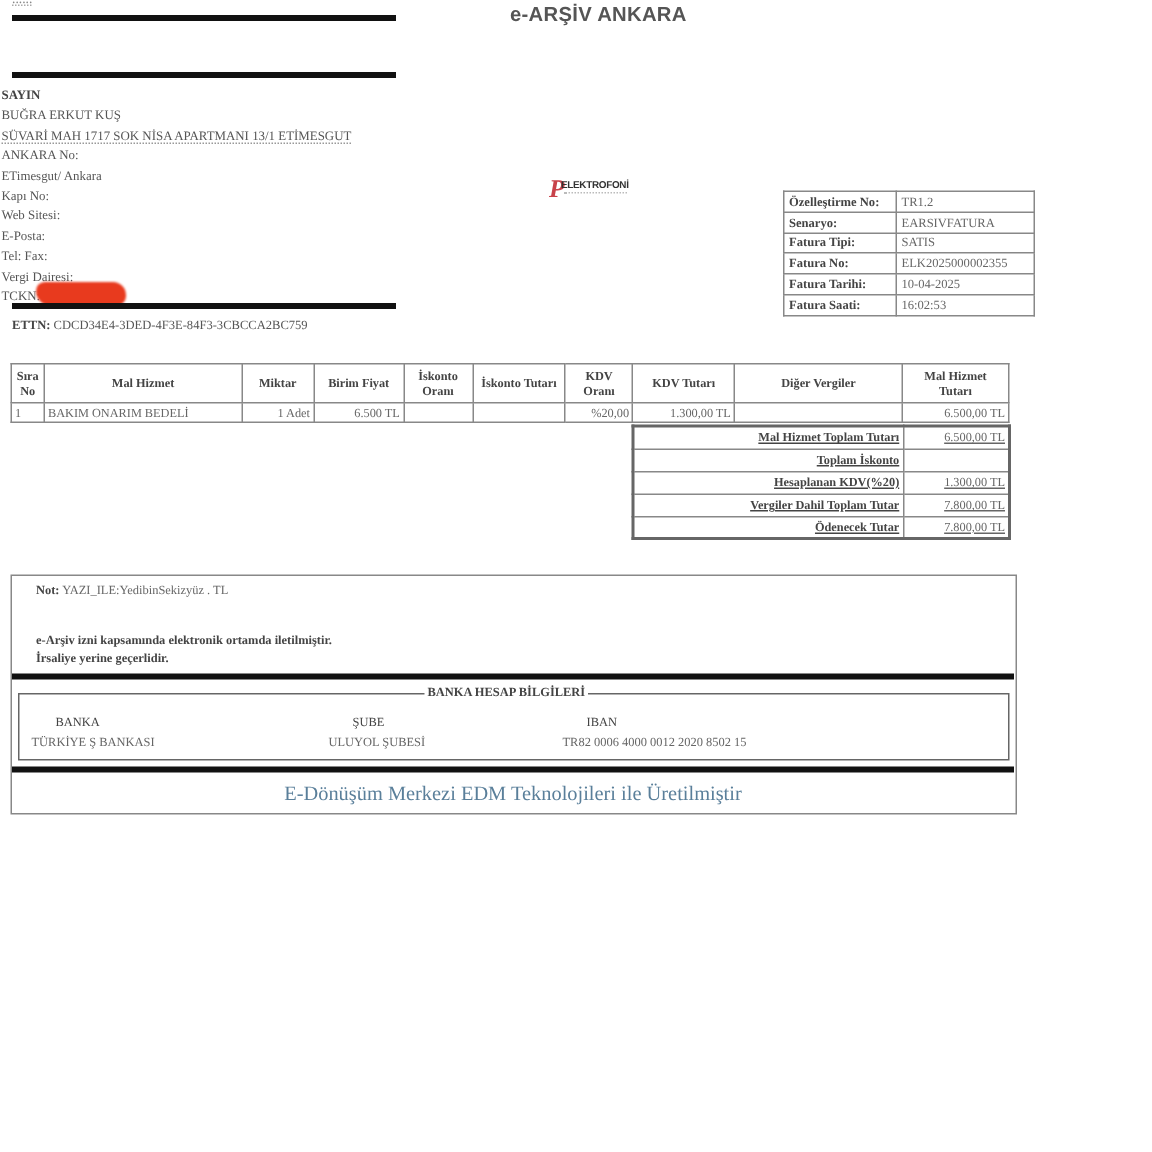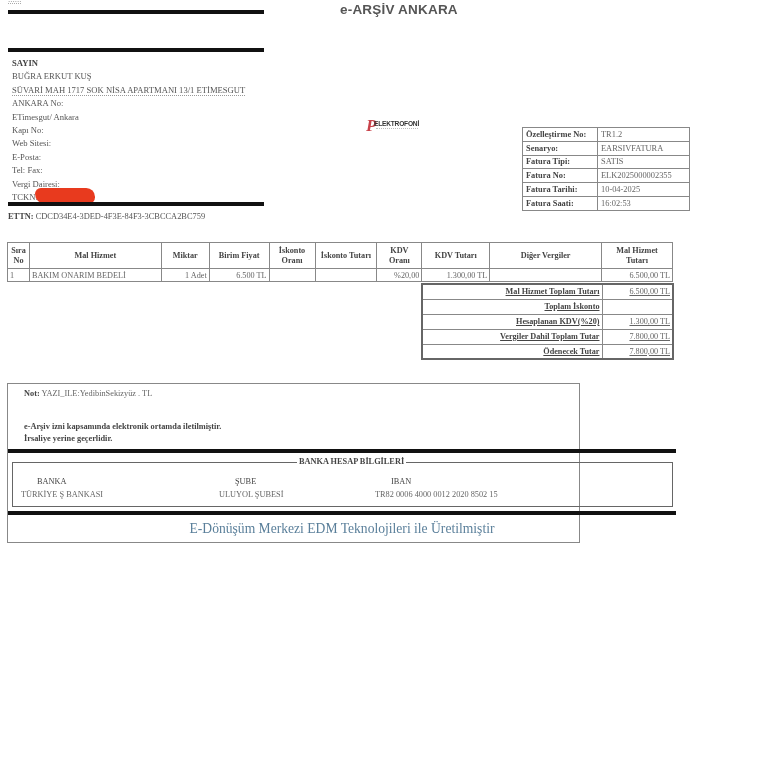--- a/index.html
+++ b/index.html
@@ -2,21 +2,21 @@
 <html><head>
 <meta charset="utf-8">
 <style>
   * { box-sizing: border-box; margin: 0; padding: 0; }
   html, body { width: 768px; height: 768px; background: #ffffff; overflow: hidden; }
   body { position: relative; font-family: "Liberation Serif", "DejaVu Serif", serif; color: #444; }
   .rule { position: absolute; background: #111; height: 4px; }
   .title { position: absolute; left: 340px; top: 2px; font-family: "Liberation Sans", "DejaVu Sans", sans-serif; font-weight: bold; font-size: 13.5px; color: #555; letter-spacing: 0.2px; }
   .cutoff { position: absolute; left: 8px; top: -6px; font-size: 9px; color: #888; }
   .cutoff u { text-decoration: underline dotted #aaa; }
-  .buyer { position: absolute; left: 12px; top: 57px; width: 260px; font-size: 8.6px; line-height: 13.4px; color: #555; }
+  .buyer { position: absolute; left: 1px; top: 57px; width: 260px; font-size: 8.6px; line-height: 13.4px; color: #555; }
   .buyer .b { font-weight: bold; color: #444; }
   .buyer .addr { border-bottom: 1px dotted #999; display: inline; }
   .tckn-wrap { position: relative; display: inline-block; }
   .redact { position: absolute; left: 23px; top: -3px; width: 60px; height: 16px; background: #e83a1e; border-radius: 8px 12px 9px 14px; filter: blur(0.6px); }
   .ettn { position: absolute; left: 8px; top: 212px; font-size: 8.4px; color: #555; }
   .ettn b { color: #444; }
   .logo { position: absolute; left: 366px; top: 116px; width: 60px; height: 20px; }
   .logo .mark { position: absolute; left: 0; top: 0; font-family: "Liberation Serif", serif; font-size: 17px; font-weight: bold; color: #c8424a; font-style: italic; }
   .logo .txt { position: absolute; left: 8px; top: 4px; font-family: "Liberation Sans", sans-serif; font-size: 6.6px; font-weight: bold; color: #333; letter-spacing: -0.2px; }
   .logo .sub { position: absolute; left: 10px; top: 12px; width: 42px; height: 1px; border-top: 1px dotted #bbb; }
@@ -27,27 +27,27 @@
   .meta td.v { width: 92px; }
   .items { position: absolute; left: 7px; top: 242px; width: 666px; font-size: 8.2px; }
   .items th, .items td { border: 1px solid #888; }
   .items th { font-weight: bold; color: #444; text-align: center; height: 26px; line-height: 10px; padding: 0 2px; }
   .items td { height: 13px; color: #666; padding: 0 2px; }
   .items .r { text-align: right; }
   .totals { position: absolute; left: 421px; top: 283px; font-size: 8.2px; border: 2px solid #666; }
   .totals td { border: 1px solid #888; height: 15px; color: #666; padding: 0 2px; text-decoration: underline; }
   .totals td.k { font-weight: bold; color: #444; text-align: right; width: 180px; }
   .totals td.v { text-align: right; width: 71px; }
-  .box { position: absolute; left: 7px; top: 383px; width: 573px; height: 160px; border: 1.5px solid #888; }
+  .box { position: absolute; left: 7px; top: 383px; width: 671px; height: 160px; border: 1.5px solid #888; }
   .note { position: absolute; left: 16px; top: 5px; font-size: 8.3px; color: #666; }
   .note b { color: #444; }
   .legal { position: absolute; left: 16px; top: 37px; font-size: 8.3px; font-weight: bold; color: #444; line-height: 12px; }
   .inner-rule { position: absolute; left: 0; width: 668px; height: 4px; background: #111; }
   .bank { position: absolute; left: 4px; top: 78px; width: 661px; height: 45px; border: 1.5px solid #666; }
-  .bank-title { position: absolute; left: 284px; top: -6px; background: #fff; padding: 0 2px; font-size: 8.3px; font-weight: bold; color: #444; }
+  .bank-title { position: absolute; left: 270px; top: -6px; background: #fff; padding: 0 2px; font-size: 8.3px; font-weight: bold; color: #444; }
   .bank-col { position: absolute; top: 12px; font-size: 8.3px; line-height: 13px; color: #666; }
   .bank-col .h { font-weight: normal; color: #444; margin-left: 16px; }
   .footer { position: absolute; left: 0; width: 668px; top: 137px; text-align: center; font-size: 13.6px; color: #5a7f9a; }
 </style>
 </head>
 <body>
 
 <div class="cutoff"><u>......</u></div>
 <div class="rule" style="left:8px; top:10px; width:256px;"></div>
 <div class="title">e-ARŞİV ANKARA</div>

